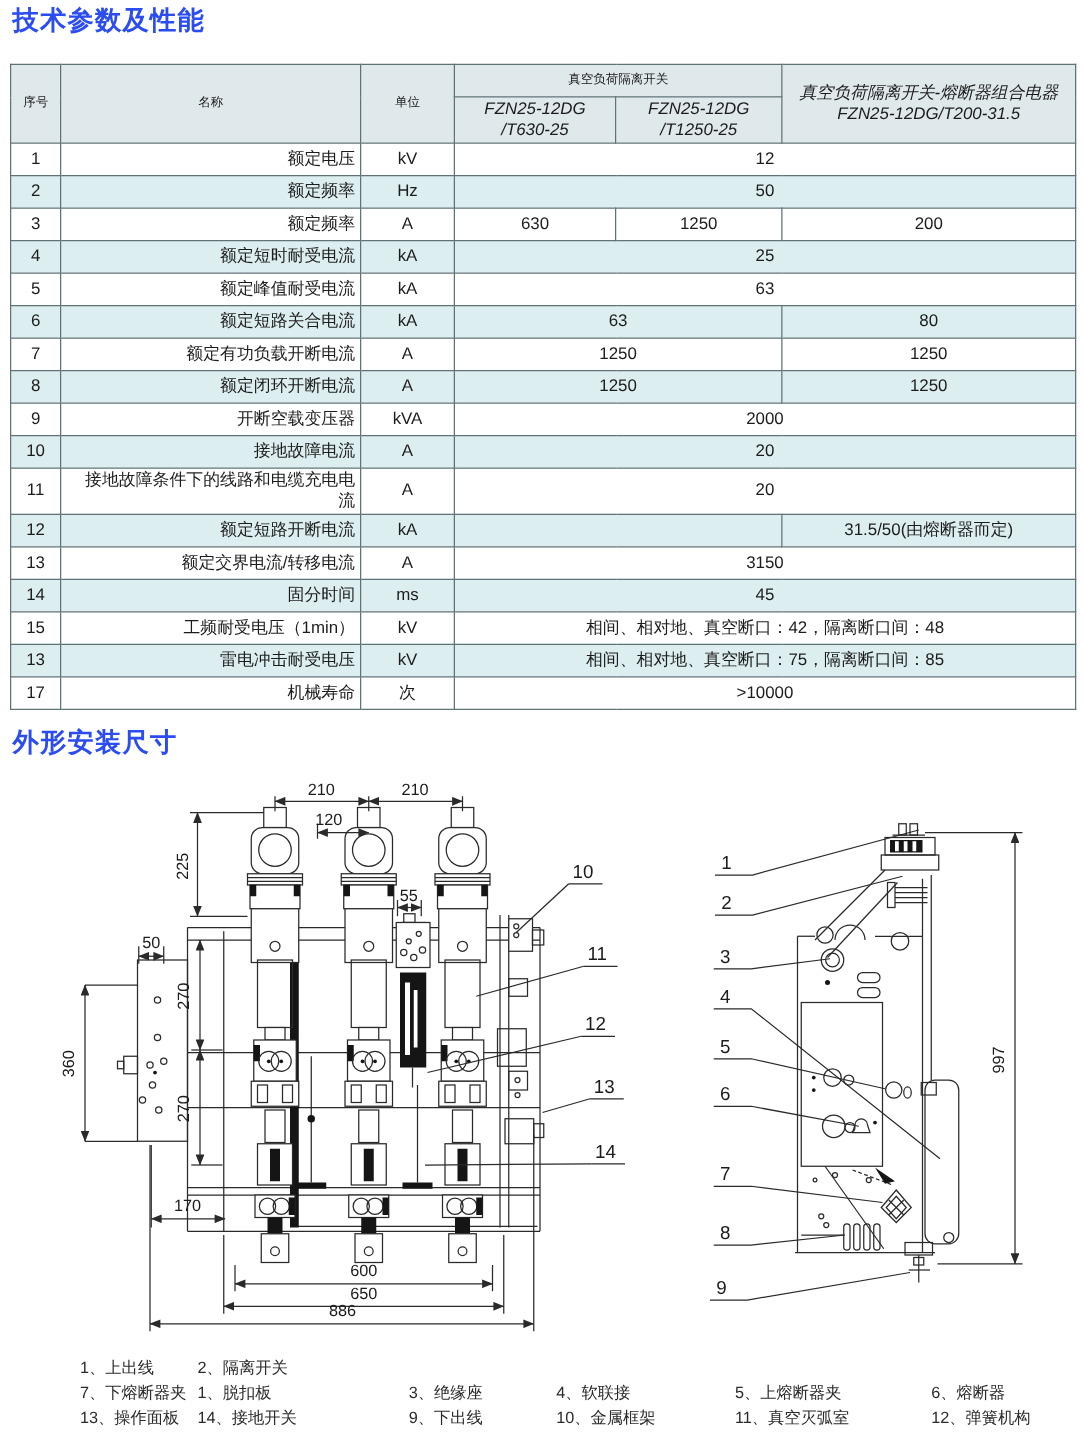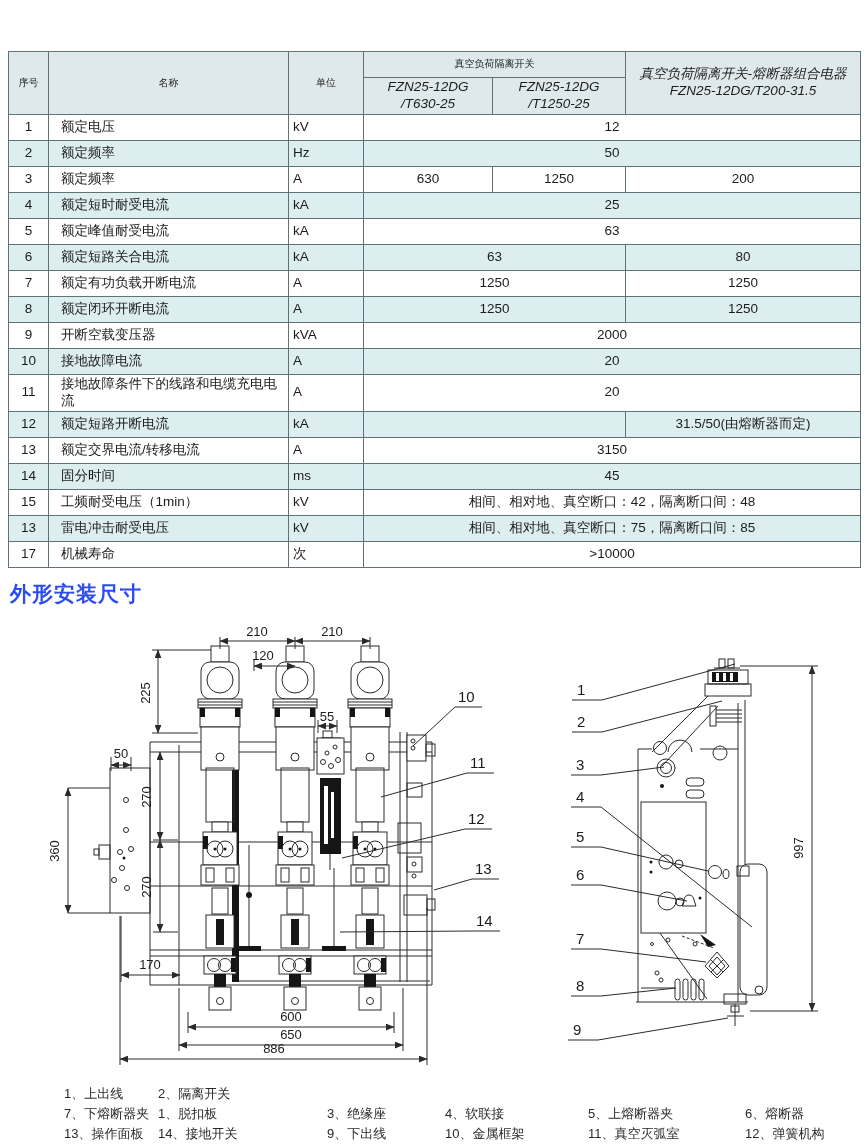--- a/index.html
+++ b/index.html
@@ -12,41 +12,42 @@
   table.spec{position:absolute;left:8px;top:51px;width:852px;border-collapse:collapse;table-layout:fixed;
              font-size:13.5px;color:#1c1c1c;}
   table.spec th,table.spec td{border:1px solid #5f7377;padding:1px 4px;line-height:1.25;}
   table.spec thead th{background:#dfe9ec;font-weight:normal;text-align:center;vertical-align:middle;font-size:10px;}
   table.spec thead tr:first-child{height:26px;}
   table.spec thead tr:last-child{height:34px;}
   table.spec .pre{white-space:pre-line;font-size:13.5px;font-style:italic;}
   table.spec tbody tr{height:26px;}
   table.spec tbody tr:nth-child(even){background:#ddeef1;}
   table.spec td.c-no{text-align:center;}
-  table.spec td.c-name{text-align:left;padding-left:12px;}
-  table.spec td.c-unit{text-align:left;}
+  table.spec td.c-name{text-align:right;padding-left:12px;}
+  table.spec td.c-unit{text-align:center;}
   table.spec td.val{text-align:center;}
 
   svg.drawing{position:absolute;left:0;top:598px;width:867px;height:486px;}
   .ln{stroke:#2a2a2a;stroke-width:1;fill:none;}
   .wh{fill:#ffffff;}
   .bk{fill:#151515;stroke:none;}
   .dml{stroke:#2a2a2a;stroke-width:1;fill:none;}
   text.dimt{font:13px "Liberation Sans","DejaVu Sans",sans-serif;fill:#1c1c1c;text-anchor:middle;}
   text.co{font:15px "Liberation Sans","DejaVu Sans",sans-serif;fill:#1c1c1c;}
 
   .legend{position:absolute;left:0;top:1084px;width:867px;padding-left:64px;box-sizing:border-box;
           display:grid;grid-template-columns:94px 169px 118px 143px 157px 1fr;
           grid-auto-rows:20px;font-size:13px;color:#2a2a2a;align-items:center;}
 </style>
 </head>
 <body>
 
 <div class="page">
 
+  <h2 class="sec-title" id="title1">技术参数及性能</h2>
 
   <table class="spec">
     <colgroup>
       <col style="width:40px">
         <col style="width:240px">
         <col style="width:75px">
       <col style="width:129px">
         <col style="width:133px">
         <col style="width:235px">
     </colgroup>

